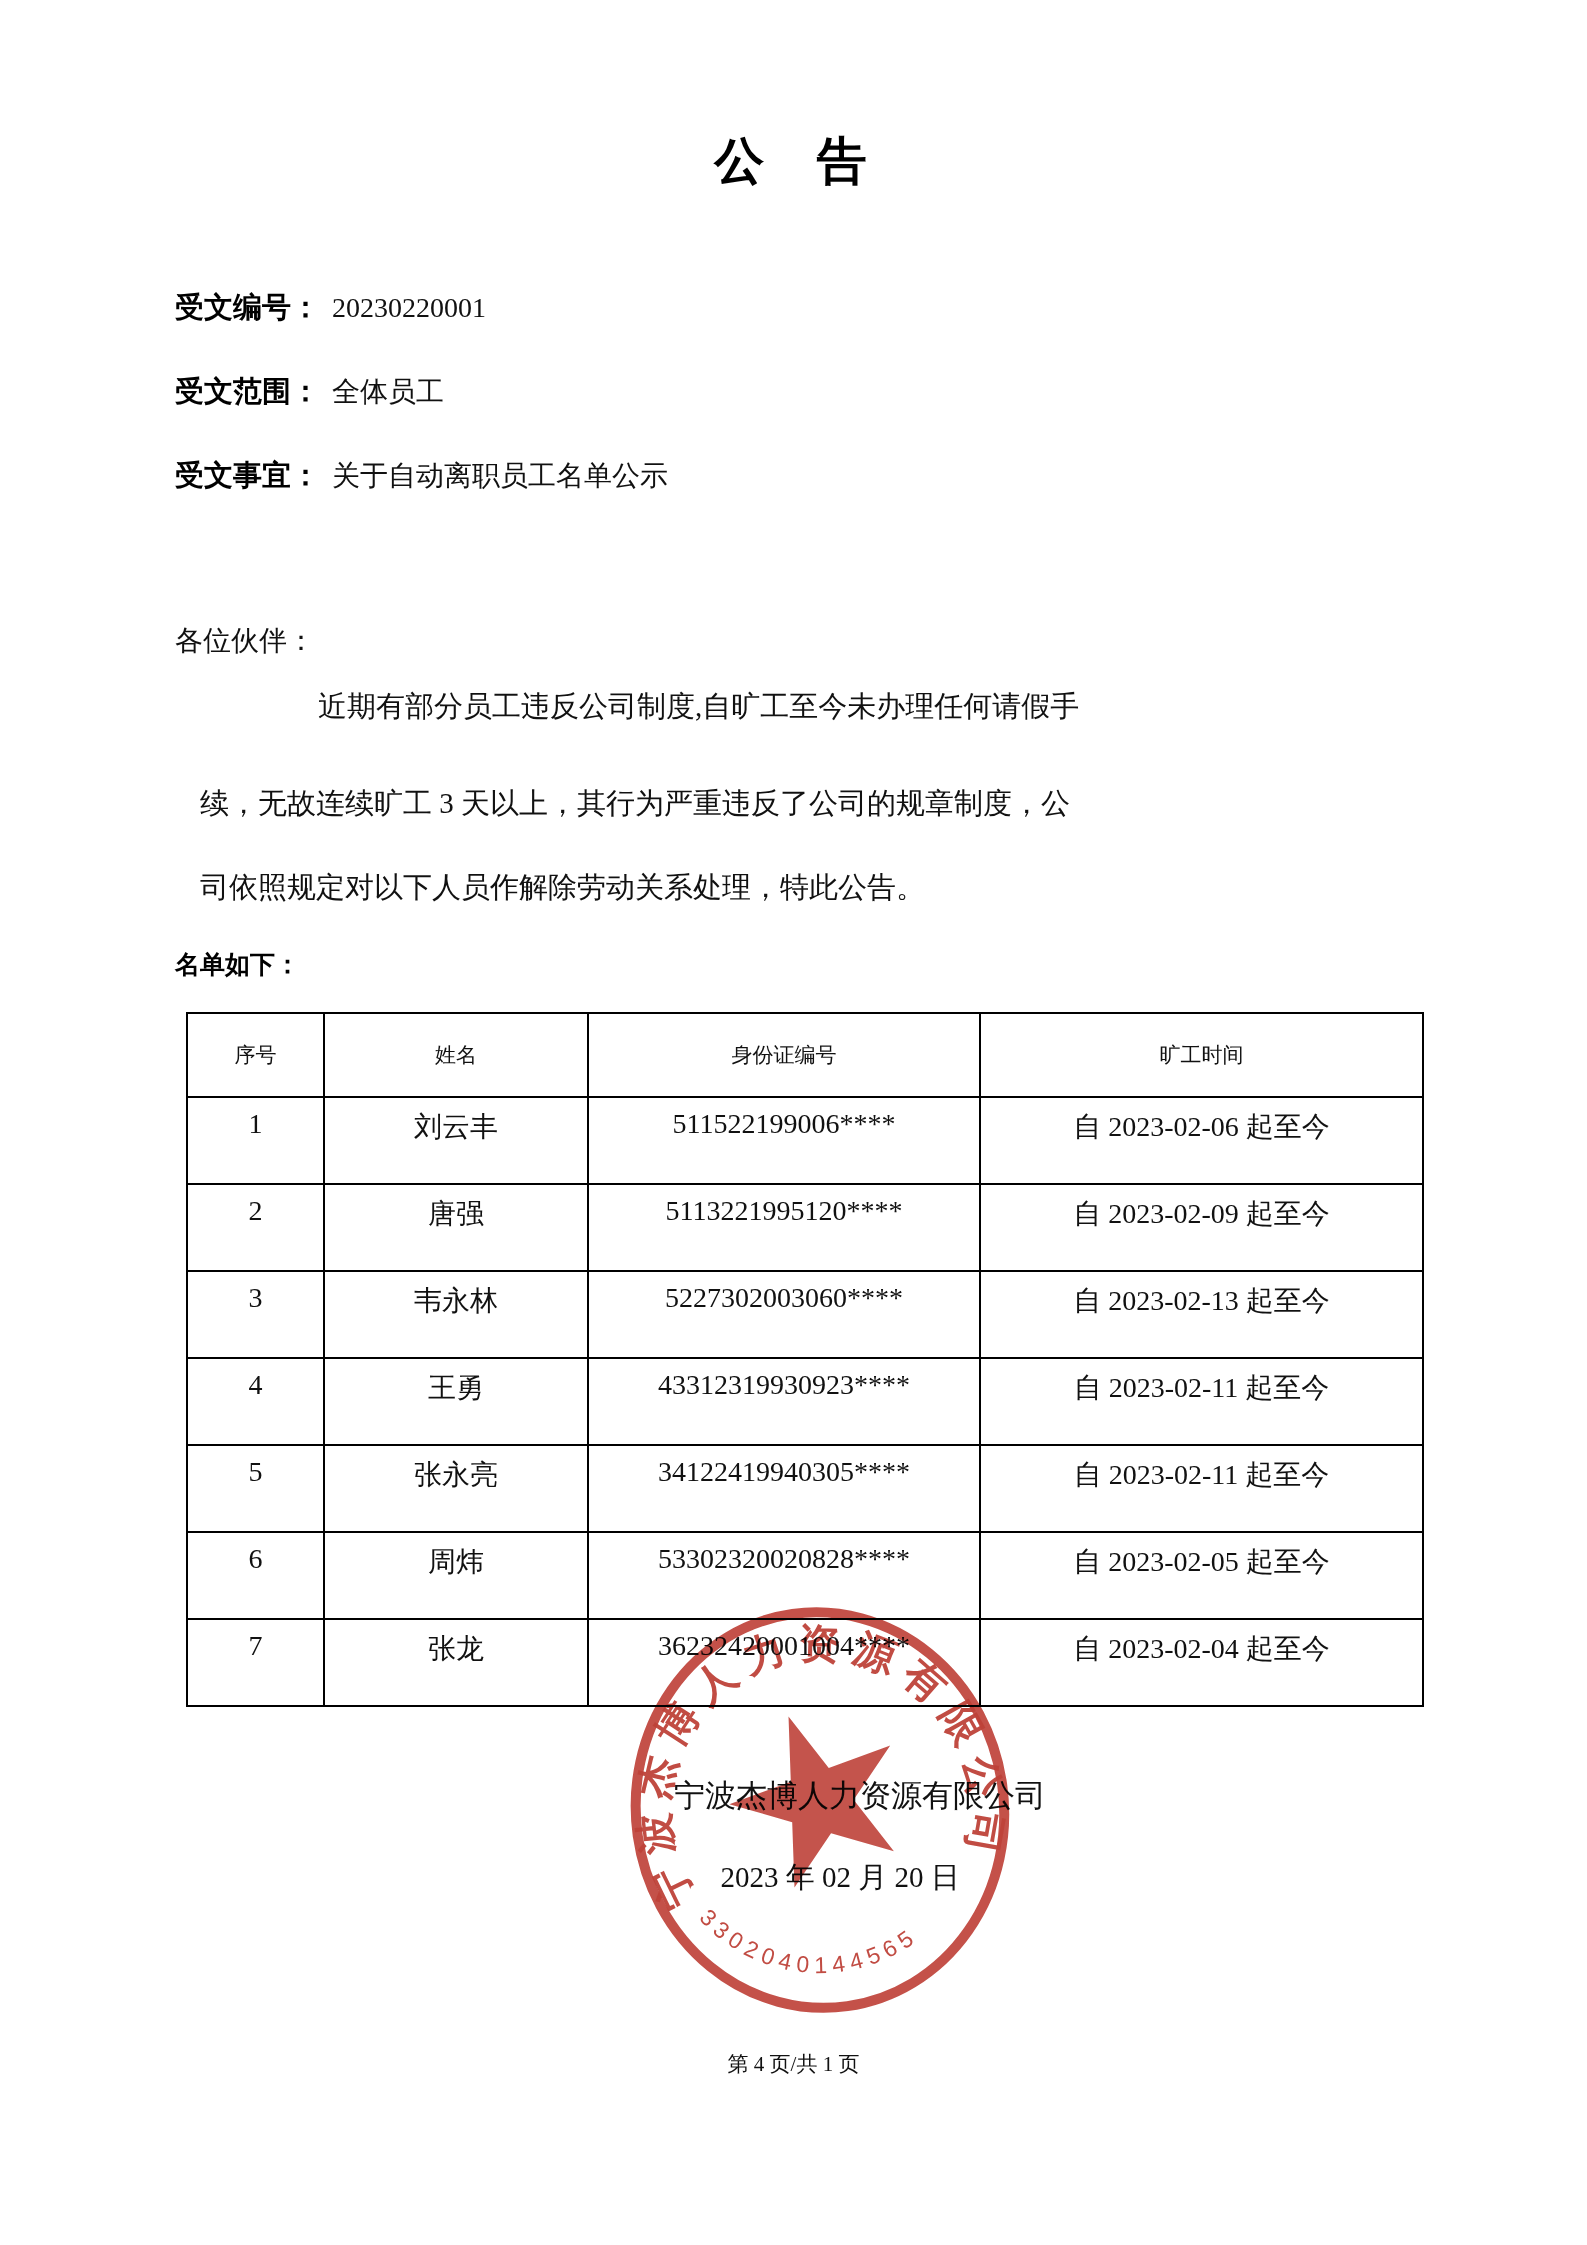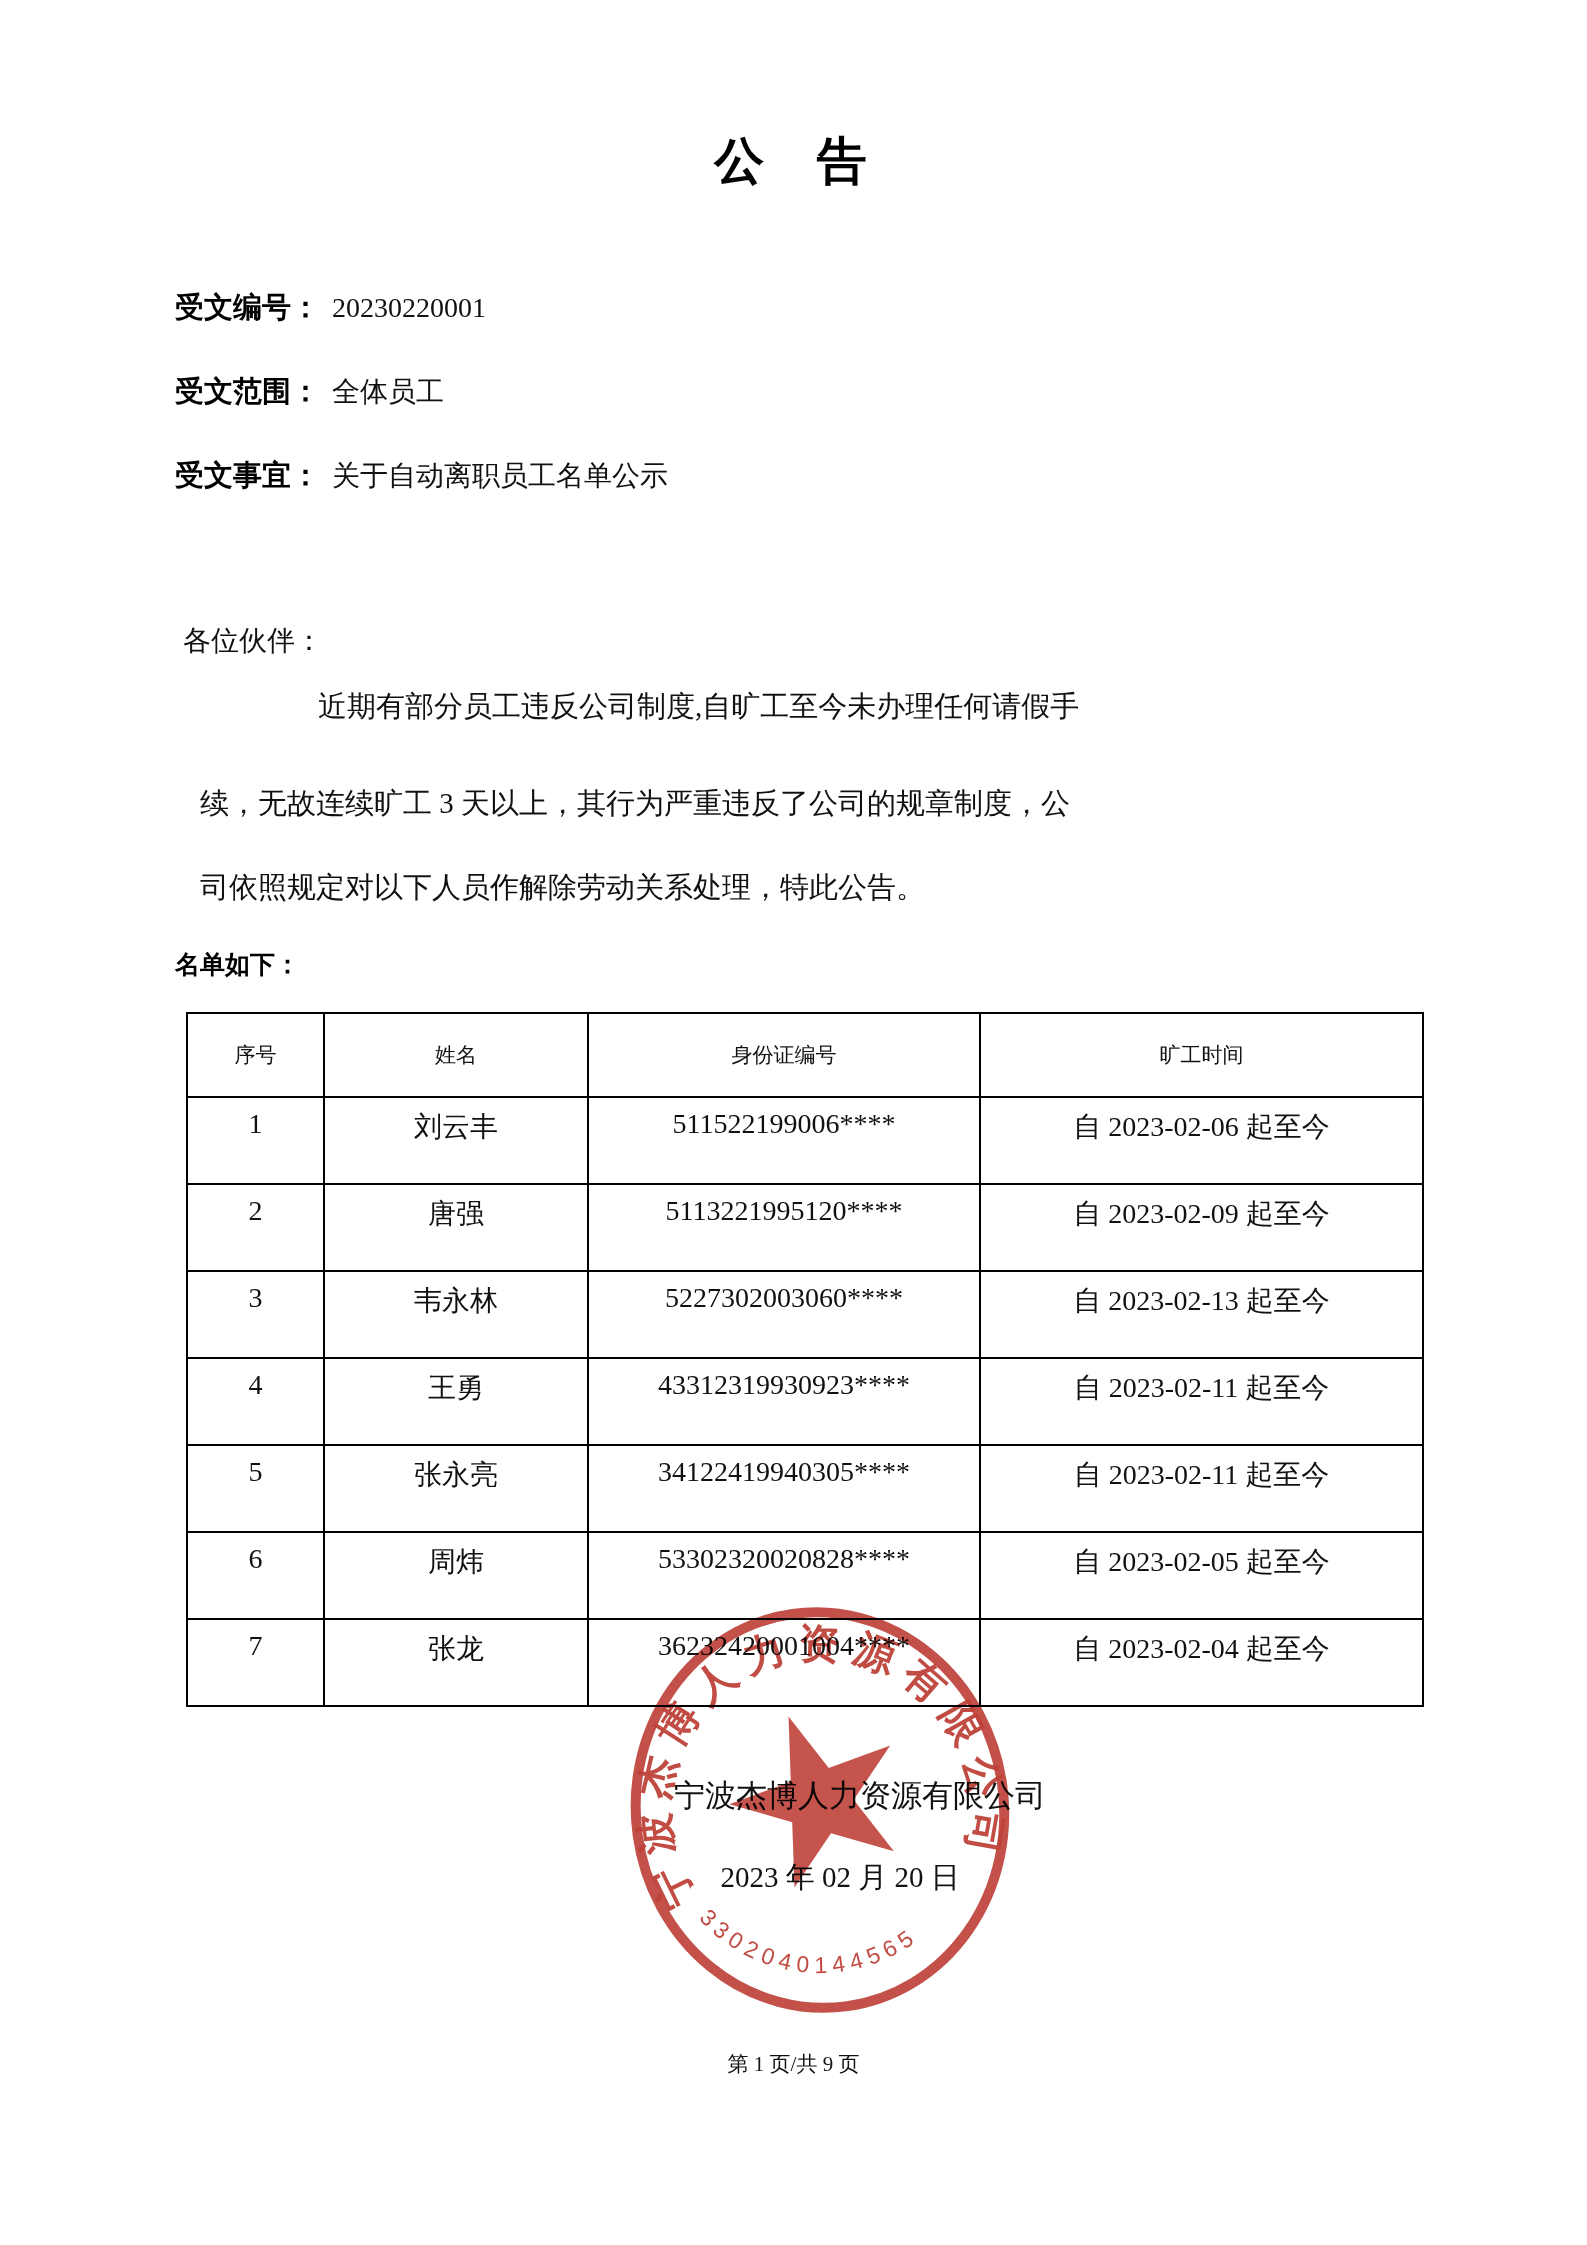--- a/index.html
+++ b/index.html
@@ -47,21 +47,20 @@
   }
   .meta-1 { top: 288px; }
   .meta-2 { top: 372px; }
   .meta-3 { top: 456px; }
   .meta-4 { top: 540px; }
   .salutation {
     position: absolute;
     top: 622px;
     left: 175px;
     font-size: 28px;
-    margin-left: 8px;
   }
   .para-line {
     position: absolute;
     left: 200px;
     width: 1270px;
     font-size: 29px;
     white-space: nowrap;
   }
   .para-1 { top: 667px; padding-left: 118px; margin-top: 20px; }
   .para-2 { top: 784px; }
@@ -245,15 +244,15 @@
     <ellipse cx="202" cy="212" rx="184" ry="198" fill="none" stroke="#b5271d" stroke-width="10" opacity="0.92"></ellipse>
     <polygon points="202,113 222.2,175.2 287.6,175.2 234.7,213.6 254.9,275.8 202,237.4 149.1,275.8 169.3,213.6 116.4,175.2 181.8,175.2" fill="#b5271d" opacity="0.9" transform="rotate(-12 202 200)"></polygon>
     <text font-family="Liberation Serif, DejaVu Serif, serif" font-size="41" font-weight="bold" fill="#b5271d" letter-spacing="11" opacity="0.95">
       <textPath href="#stamp-top-arc" startOffset="50%" text-anchor="middle">宁波杰博人力资源有限公司</textPath>
     </text>
     <text font-family="Liberation Sans, DejaVu Sans, sans-serif" font-size="23" fill="#b5271d" letter-spacing="6" opacity="0.95">
       <textPath href="#stamp-bottom-arc" startOffset="38%" text-anchor="middle">3302040144565</textPath>
     </text>
   </svg>
 
-  <div class="page-footer">第 1 页/共 9 页</div>
+  <div class="page-footer">第 4 页/共 1 页</div>
 
 </div>
 
 </body></html>

